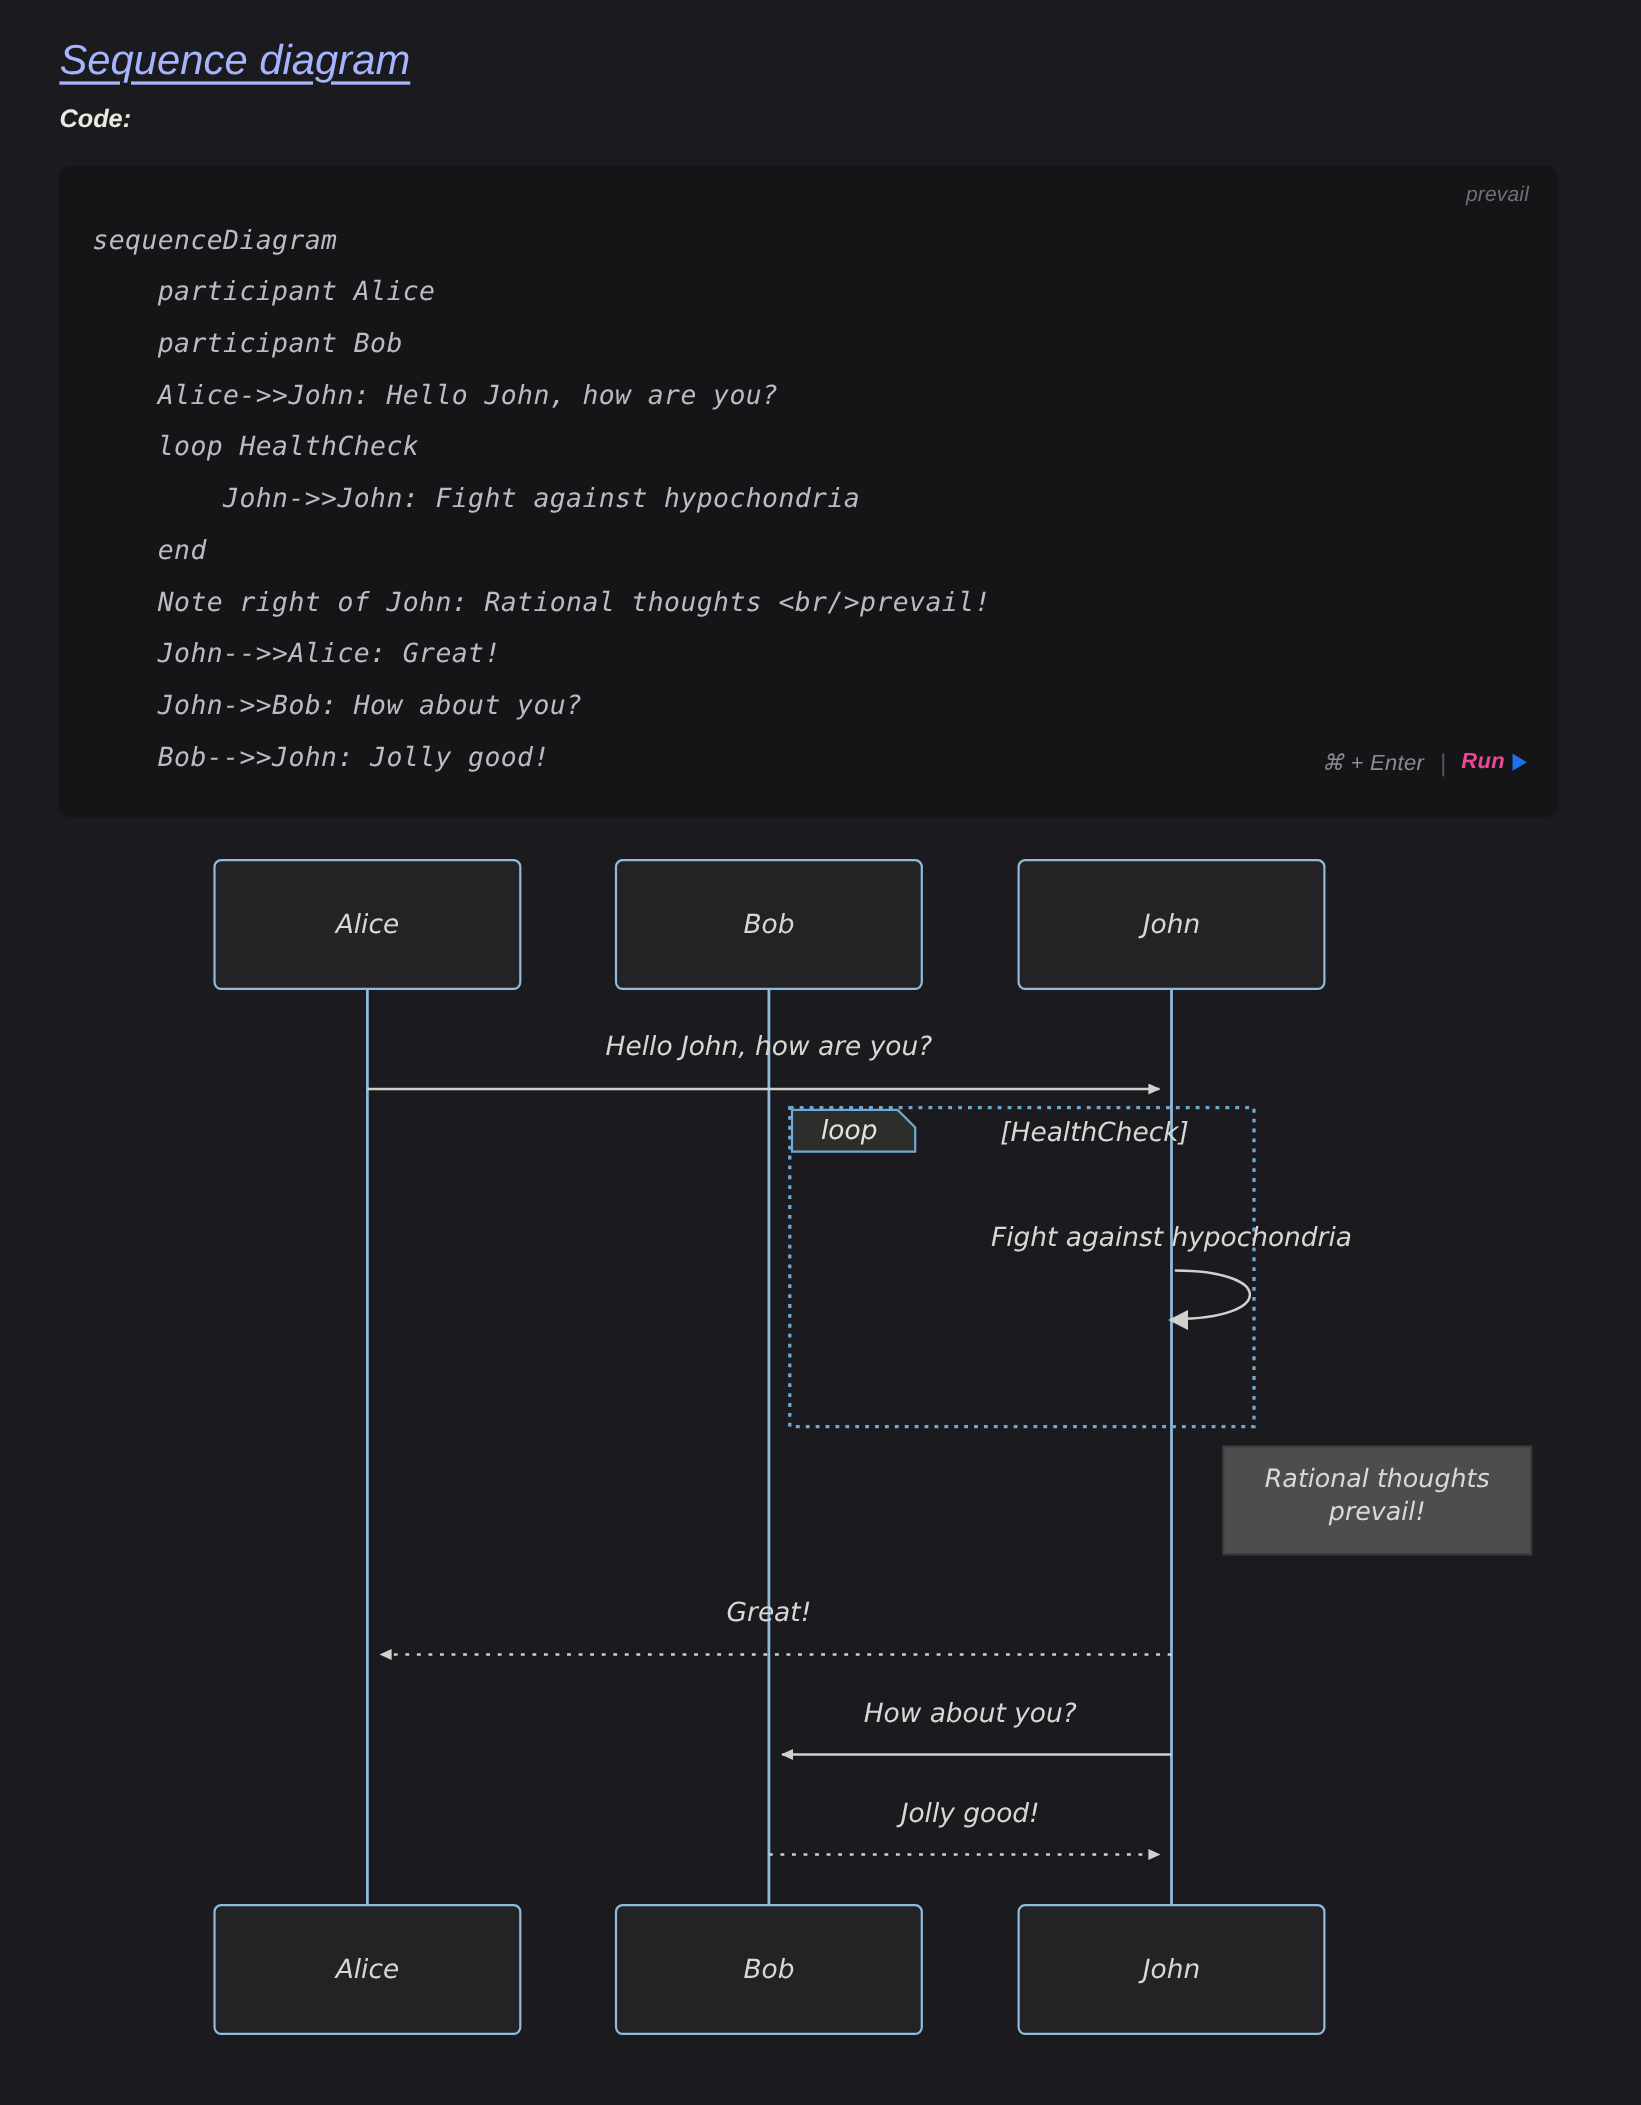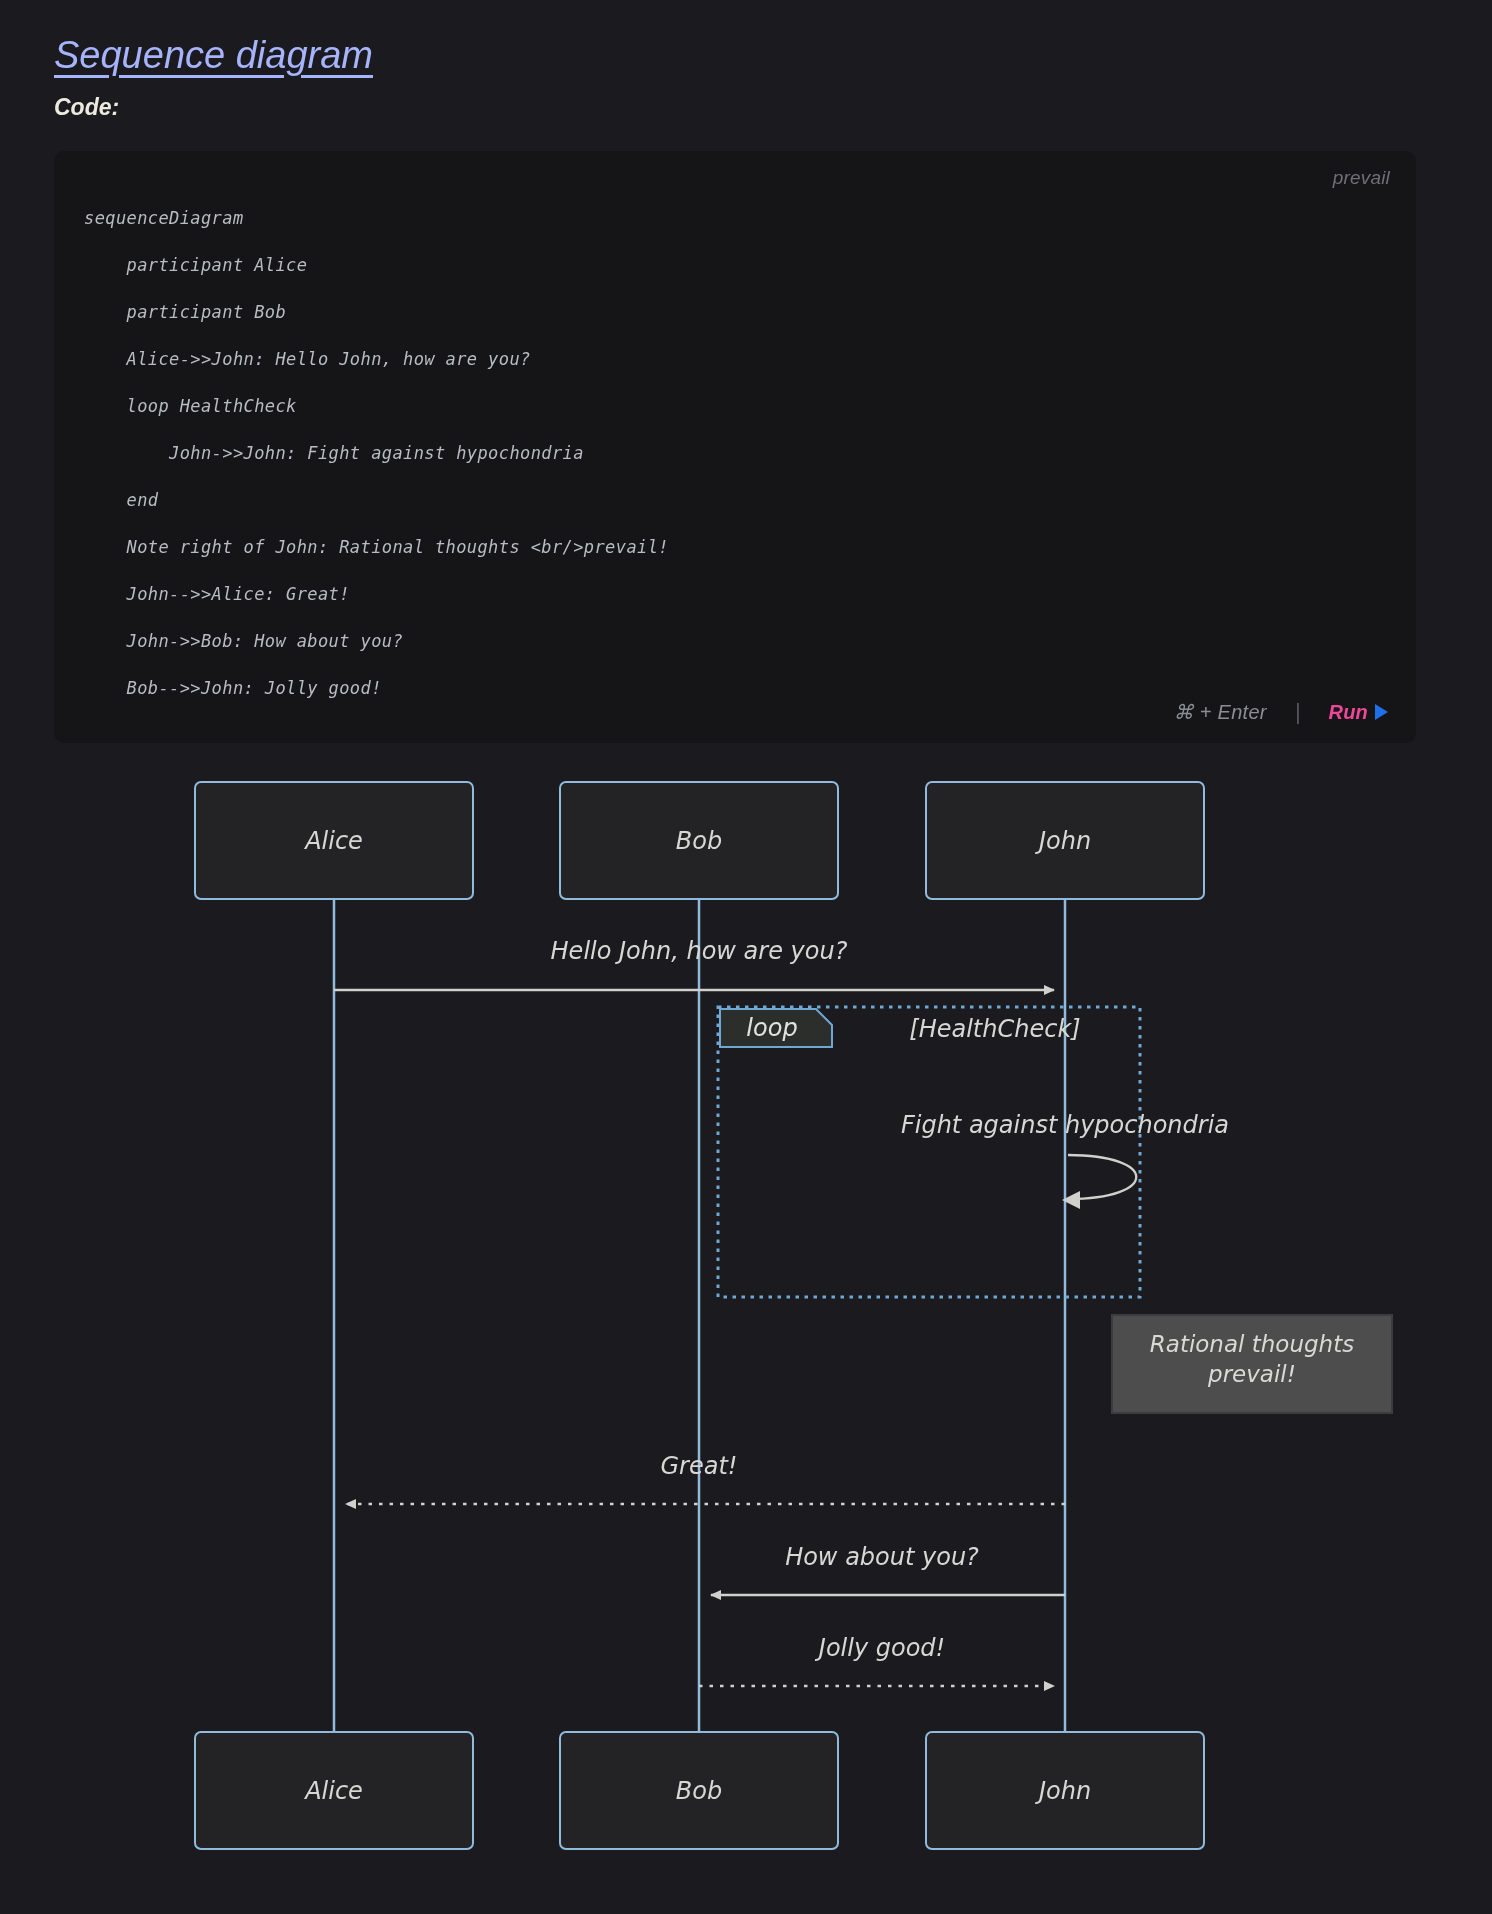--- a/index.html
+++ b/index.html
@@ -62,33 +62,33 @@
     top: 16px;
     right: 26px;
     font-size: 19px;
     color: #6f6f75;
     font-family: "Liberation Sans", sans-serif;
     letter-spacing: .2px;
   }
   pre.code-body {
     margin: 18px 0 0 0;
     font-family: "DejaVu Sans Mono", "Liberation Mono", monospace;
-    font-size: 17px;
+    font-size: 24px;
     line-height: 47px;
     color: #b9bcc0;
     white-space: pre;
     letter-spacing: .4px;
   }
   .code-footer {
     position: absolute;
     right: 28px;
-    bottom: 18px;
+    bottom: 36px;
     display: flex;
-    align-items: center;
-    gap: 28px;
+    align-items: flex-start;
+    gap: 14px;
     font-size: 20px;
   }
   .kbd-hint {
     color: #8b8d93;
     letter-spacing: .3px;
   }
   .footer-sep {
     color: #55575d;
     font-size: 22px;
   }

